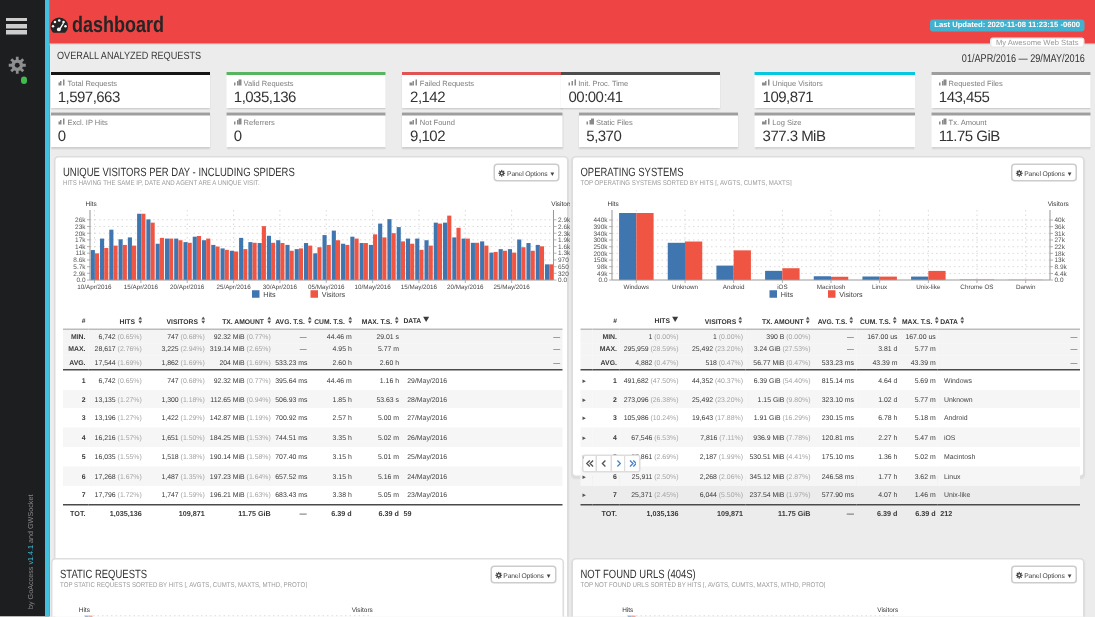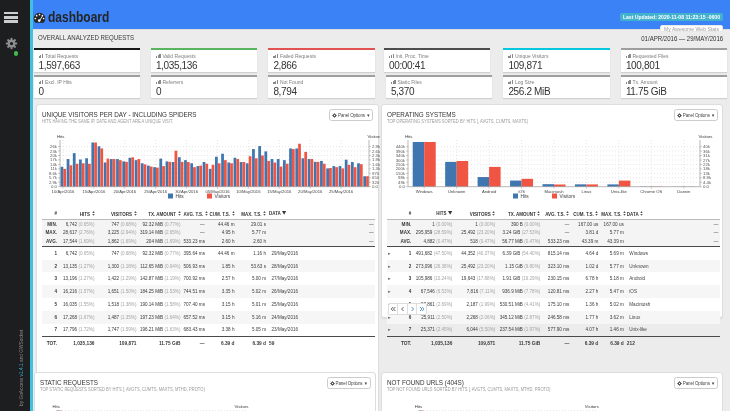--- a/index.html
+++ b/index.html
@@ -1,21 +1,21 @@
 <!DOCTYPE html>
 <html><head><meta charset="utf-8"><style>
 *{margin:0;padding:0;box-sizing:border-box}
 body{width:730px;height:411px;overflow:hidden;position:relative;background:#ececec;
  font-family:"Liberation Sans",sans-serif;-webkit-font-smoothing:antialiased}
 .sidebar{position:absolute;left:0;top:0;width:32.5px;height:411px;background:#1c1e20;border-right:3px solid #41c0e0}
 .ham{position:absolute;left:4.3px;top:12px;width:13.5px}
 .ham div{height:2.4px;background:#cdcdcd;margin-bottom:1.8px}
 .vtxt{position:absolute;left:19px;top:330px;width:8px;height:80px;color:#8a8a8a;font-size:4.8px;
  transform:rotate(-90deg) translateX(-76px);transform-origin:0 0;white-space:nowrap}
-.header{position:absolute;left:32.5px;top:0;width:697.5px;height:29.5px;background:#3b82f6;border-bottom:1px solid #ddd}
+.header{position:absolute;left:32.5px;top:0;width:697.5px;height:29.5px;background:#ef4444;border-bottom:1px solid #ddd}
 .logo{position:absolute;left:0.5px;top:8px;font-size:15px;font-weight:bold;color:#252525}
 .badge{position:absolute;right:7px;top:13px;height:8px;line-height:8px;background:#42b1ce;color:#fff;
  font-size:5.1px;font-weight:bold;border-radius:2px;padding:0 3px}
 .pill{position:absolute;right:7px;top:25px;height:7px;line-height:7px;background:#fff;color:#9a9a9a;
  font-size:5.1px;border-radius:2px;padding:0 3px;border:0.5px solid #e8e8e8;z-index:5}
 .secrow{position:absolute;left:37.5px;top:34px;width:686px;height:9px;font-size:7px;line-height:8px}
 .sechead{display:inline-block;font-size:7px;color:#3a3a3a;transform:scaleX(0.87);transform-origin:0 50%}
 .daterange{position:absolute;right:0;top:1px;font-size:7.5px;color:#333;transform:scaleX(0.81);transform-origin:100% 50%}
 .card{position:absolute;width:106.2px;height:23.5px;background:#fff;border-top:2px solid #000;
  box-shadow:0 1px 1px rgba(0,0,0,0.12);padding:2.5px 0 0 5px}
@@ -93,53 +93,53 @@
 <div class="card" style="left:33.5px;top:48px;border-top-color:#161616">
     <div class="clb"><span class="ci"><i></i><i></i><i></i></span>Total Requests</div>
     <div class="cv">1,597,663</div>
   </div>
 <div class="card" style="left:150.9px;top:48px;border-top-color:#58b45e">
     <div class="clb"><span class="ci"><i></i><i></i><i></i></span>Valid Requests</div>
     <div class="cv">1,035,136</div>
   </div>
 <div class="card" style="left:268.4px;top:48px;border-top-color:#e15252">
     <div class="clb"><span class="ci"><i></i><i></i><i></i></span>Failed Requests</div>
-    <div class="cv">2,866</div>
-  </div>
-<div class="card" style="left:384px;top:48px;border-top-color:#4d4d4d">
+    <div class="cv">2,142</div>
+  </div>
+<div class="card" style="left:374px;top:48px;border-top-color:#4d4d4d">
     <div class="clb"><span class="ci"><i></i><i></i><i></i></span>Init. Proc. Time</div>
     <div class="cv">00:00:41</div>
   </div>
 <div class="card" style="left:503.4px;top:48px;border-top-color:#06c7e0">
     <div class="clb"><span class="ci"><i></i><i></i><i></i></span>Unique Visitors</div>
     <div class="cv">109,871</div>
   </div>
 <div class="card" style="left:620.9px;top:48px;border-top-color:#9e9e9e">
     <div class="clb"><span class="ci"><i></i><i></i><i></i></span>Requested Files</div>
-    <div class="cv">100,801</div>
+    <div class="cv">143,455</div>
   </div>
 <div class="card" style="left:33.5px;top:74.5px;border-top-color:#9e9e9e">
     <div class="clb"><span class="ci"><i></i><i></i><i></i></span>Excl. IP Hits</div>
     <div class="cv">0</div>
   </div>
 <div class="card" style="left:150.9px;top:74.5px;border-top-color:#9e9e9e">
     <div class="clb"><span class="ci"><i></i><i></i><i></i></span>Referrers</div>
     <div class="cv">0</div>
   </div>
 <div class="card" style="left:268.4px;top:74.5px;border-top-color:#9e9e9e">
     <div class="clb"><span class="ci"><i></i><i></i><i></i></span>Not Found</div>
-    <div class="cv">8,794</div>
+    <div class="cv">9,102</div>
   </div>
 <div class="card" style="left:385.9px;top:74.5px;border-top-color:#9e9e9e">
     <div class="clb"><span class="ci"><i></i><i></i><i></i></span>Static Files</div>
     <div class="cv">5,370</div>
   </div>
 <div class="card" style="left:503.4px;top:74.5px;border-top-color:#9e9e9e">
     <div class="clb"><span class="ci"><i></i><i></i><i></i></span>Log Size</div>
-    <div class="cv">256.2 MiB</div>
+    <div class="cv">377.3 MiB</div>
   </div>
 <div class="card" style="left:620.9px;top:74.5px;border-top-color:#9e9e9e">
     <div class="clb"><span class="ci"><i></i><i></i><i></i></span>Tx. Amount</div>
     <div class="cv">11.75 GiB</div>
   </div>
 <div class="panel" style="left:36px;top:104px;height:336px">
  <div class="ptitle">UNIQUE VISITORS PER DAY - INCLUDING SPIDERS</div>
     <div class="psub">HITS HAVING THE SAME IP, DATE AND AGENT ARE A UNIQUE VISIT.</div>
     <div class="pbtn"><svg width="5" height="5" viewBox="0 0 24 24" style="vertical-align:-0.8px;margin-right:1px">
         <g fill="#3f3f3f">

